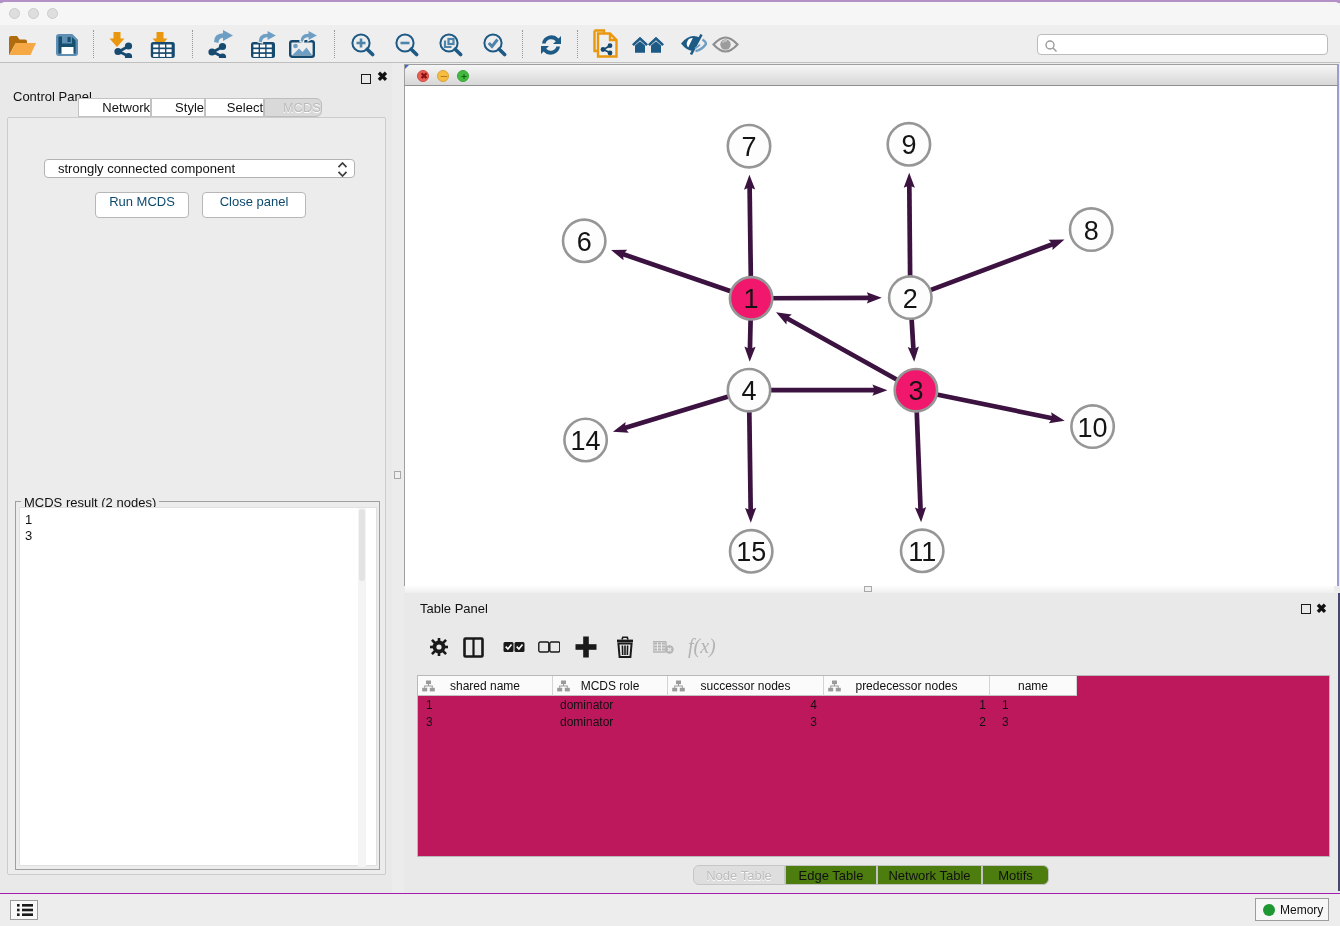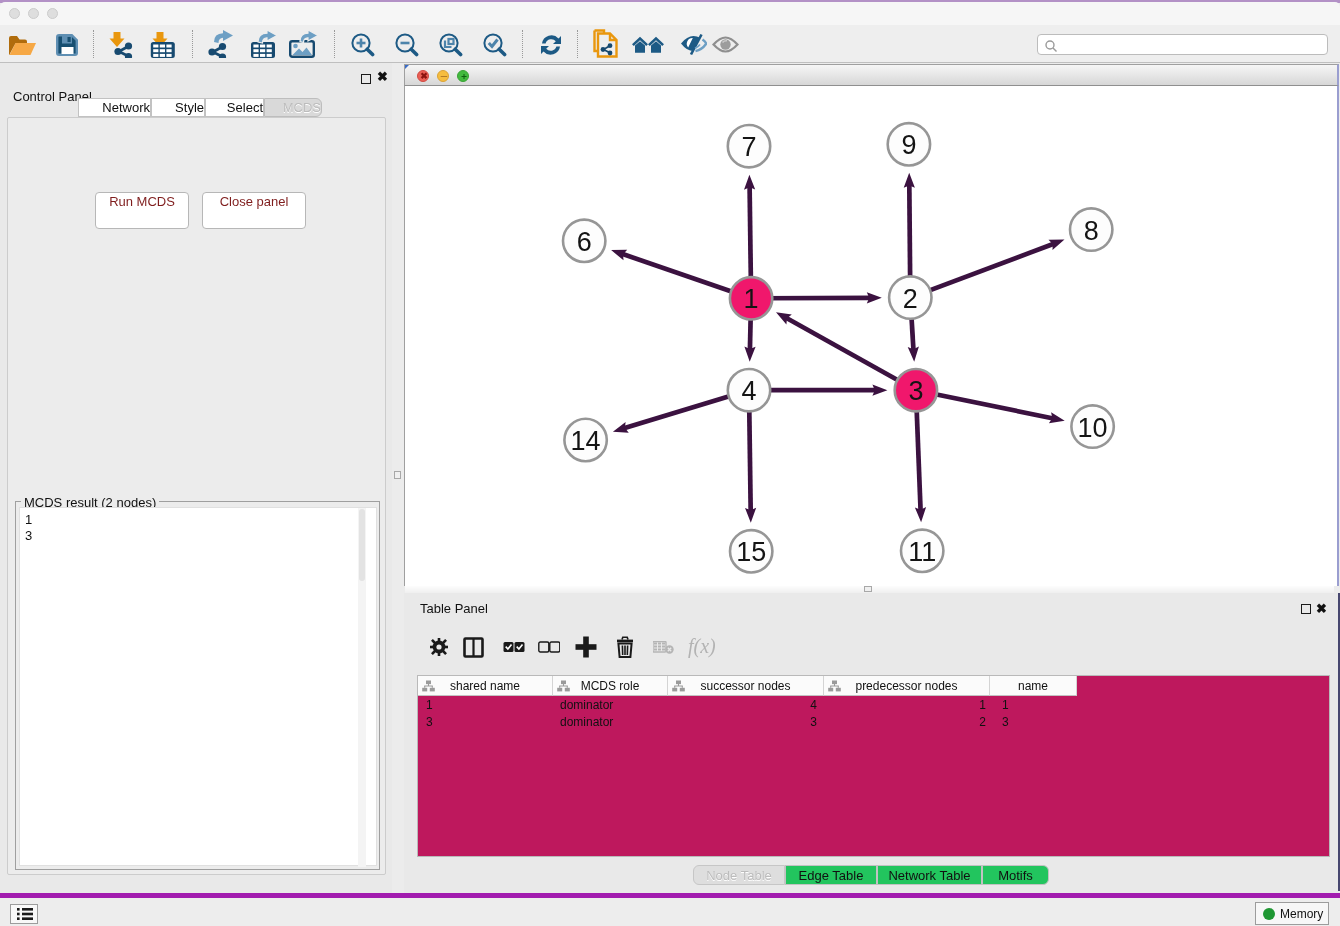--- a/index.html
+++ b/index.html
@@ -21,21 +21,21 @@
 
 
 #cpanel { left:0; top:63px; width:392px; height:830px; background:#e9e9e9; }
 #cpanel-title { position:absolute; left:13px; top:9px; font-size:13px; color:#111;margin-top:17px; }
 .float-ico { position:absolute; width:10px; height:10px; border:1.5px solid #1a1a1a; background:transparent; }
 .close-x { position:absolute; font-size:13px; font-weight:bold; color:#111; }
 .tab { position:absolute; top:35px; height:19px; background:#fff; border:1px solid #c2c2c2; font-size:13px; text-align:right; line-height:18px; color:#111; }
 #cp-inner { position:absolute; left:7px; top:54px; width:379px; height:758px; background:#ececec; border:1px solid #cccccc; border-radius:2px; }
 #opt-label { position:absolute; left:8px; top:75px; width:392px; text-align:center; font-size:13px; color:#111; }
 #dropdown { position:absolute; left:44px; top:96px; width:311px; height:19px; background:#fff; border:1px solid #b2b2b2; border-radius:4px; font-size:13px; color:#111; line-height:17px; padding-left:13px; }
-.btn { position:absolute; height:37px; background:#fff; border:1px solid #b7b7b7; border-radius:4px; font-size:13px; color:#7f1d1d; text-align:center; line-height:17px; }
+.btn { position:absolute; height:26px; background:#fff; border:1px solid #b7b7b7; border-radius:4px; font-size:13px; color:#0c4a6e; text-align:center; line-height:17px; }
 #fieldset { position:absolute; left:15px; top:438px; width:365px; height:369px; border:1px solid #9f9f9f; }
 #fieldset-legend { position:absolute; left:5px; top:-7px; background:#ececec; padding:0 3px; font-size:13px; color:#111; }
 #mcds-list { position:absolute; left:3px; top:5px; width:358px; height:359px; background:#fff; border:1px solid #e0e0e0; font-size:13px; color:#111; }
 #mcds-scroll { position:absolute; right:10px; top:0px; width:8px; height:359px; background:#f4f4f4; }
 #mcds-thumb { position:absolute; left:1px; top:1px; width:6px; height:72px; background:#e3e3e3; border-radius:3px; }
 
 
 .vhandle { position:absolute; background:#f0f0f0; border:1px solid #a8a8a8; z-index:50; }
 
 
@@ -47,24 +47,24 @@
 #netcanvas { position:absolute; left:0; top:22px; width:935px; height:500px; background:#ffffff; border-left:1px solid #9f9f9f; border-right:2px solid #9a9ed0; }
 #netsoft { position:absolute; left:1px; top:522px; width:929px; height:7px; background:linear-gradient(#fdfdfd,#efefef); }
 
 
 #tpanel { left:404px; top:593px; width:936px; height:300px; background:#e9e9e9; }
 #tp-title { position:absolute; left:16px; top:8px; font-size:13px; color:#111; }
 #tp-table { position:absolute; left:13px; top:82px; width:913px; height:182px; background:#be185d; border:1px solid #b9b9b9; }
 .th { position:absolute; top:0; height:20px; background:#fbfbfb; border-right:1px solid #d4d4d4; border-bottom:1px solid #c2c2c2; font-size:12px; color:#111; }
 .th .lbl { position:absolute; left:0; right:0; top:0; height:20px; text-align:center; line-height:20px; }
 .td { position:absolute; font-size:12px; color:#111; height:17px; line-height:17px; }
-.btab { position:absolute; top:272px; height:20px; background:#22c55e; border:1px solid #c2c2c2; font-size:13px; text-align:center; line-height:19px; color:#111; }
-
-
-#statusbar { left:0; top:893px; width:1340px; height:33px; background:#ededed; border-top:5px solid #a21caf; }
+.btab { position:absolute; top:272px; height:20px; background:#4d7c0f; border:1px solid #c2c2c2; font-size:13px; text-align:center; line-height:19px; color:#111; }
+
+
+#statusbar { left:0; top:893px; width:1340px; height:33px; background:#ededed; border-top:1px solid #a21caf; }
 #listbtn { position:absolute; left:10px; top:6px; width:28px; height:20px; background:#f8f8f8; border:1px solid #9c9c9c; }
 #membtn { position:absolute; left:1255px; top:4px; width:74px; height:23px; background:#f7f7f7; border:1px solid #9c9c9c; font-size:12px; color:#111; }
 </style>
 </head>
 <body>
 <div id="app">
   <div id="topstrip" class="abs"></div>
   <div id="titlebar" class="abs">
     <div class="tl" style="left:9px;"></div>
     <div class="tl" style="left:28px;"></div>
@@ -209,20 +209,26 @@
 
   <div id="cpanel" class="abs">
     <div id="cpanel-title">Control Panel</div>
     <div class="float-ico" style="left:361px; top:11px;"></div>
     <div class="close-x" style="left:377px; top:6px;">✖</div>
     <div class="tab" style="left:78px; width:73px;">Network</div>
     <div class="tab" style="left:151px; width:54px;">Style</div>
     <div class="tab" style="left:205px; width:59px;">Select</div>
     <div class="tab" style="left:264px; width:58px; background:#d9d9d9; color:#bcbcbc; text-shadow:0 1px 0 #ffffff; border-radius:0 6px 6px 0; border-color:#bdbdbd;">MCDS</div>
     <div id="cp-inner"></div>
+    <div id="dropdown">strongly connected component
+      <svg width="11" height="15" style="position:absolute;right:6px;top:2px;" viewBox="0 0 11 15">
+          <path d="M1.5 5.2 L5.5 1 L9.5 5.2" fill="none" stroke="#3c3c3c" stroke-width="1.7"></path>
+          <path d="M1.5 9.8 L5.5 14 L9.5 9.8" fill="none" stroke="#3c3c3c" stroke-width="1.7"></path>
+        </svg>
+    </div>
     <div class="btn" style="left:95px; top:129px; width:94px;">Run MCDS</div>
     <div class="btn" style="left:202px; top:129px; width:104px;">Close panel</div>
     <div id="fieldset">
       <div id="fieldset-legend">MCDS result (2 nodes)</div>
       <div id="mcds-list">
         <div style="padding:4px 5px; line-height:16px;">1<br>3</div>
         <div id="mcds-scroll">
             <div id="mcds-thumb"></div>
           </div>
       </div>

